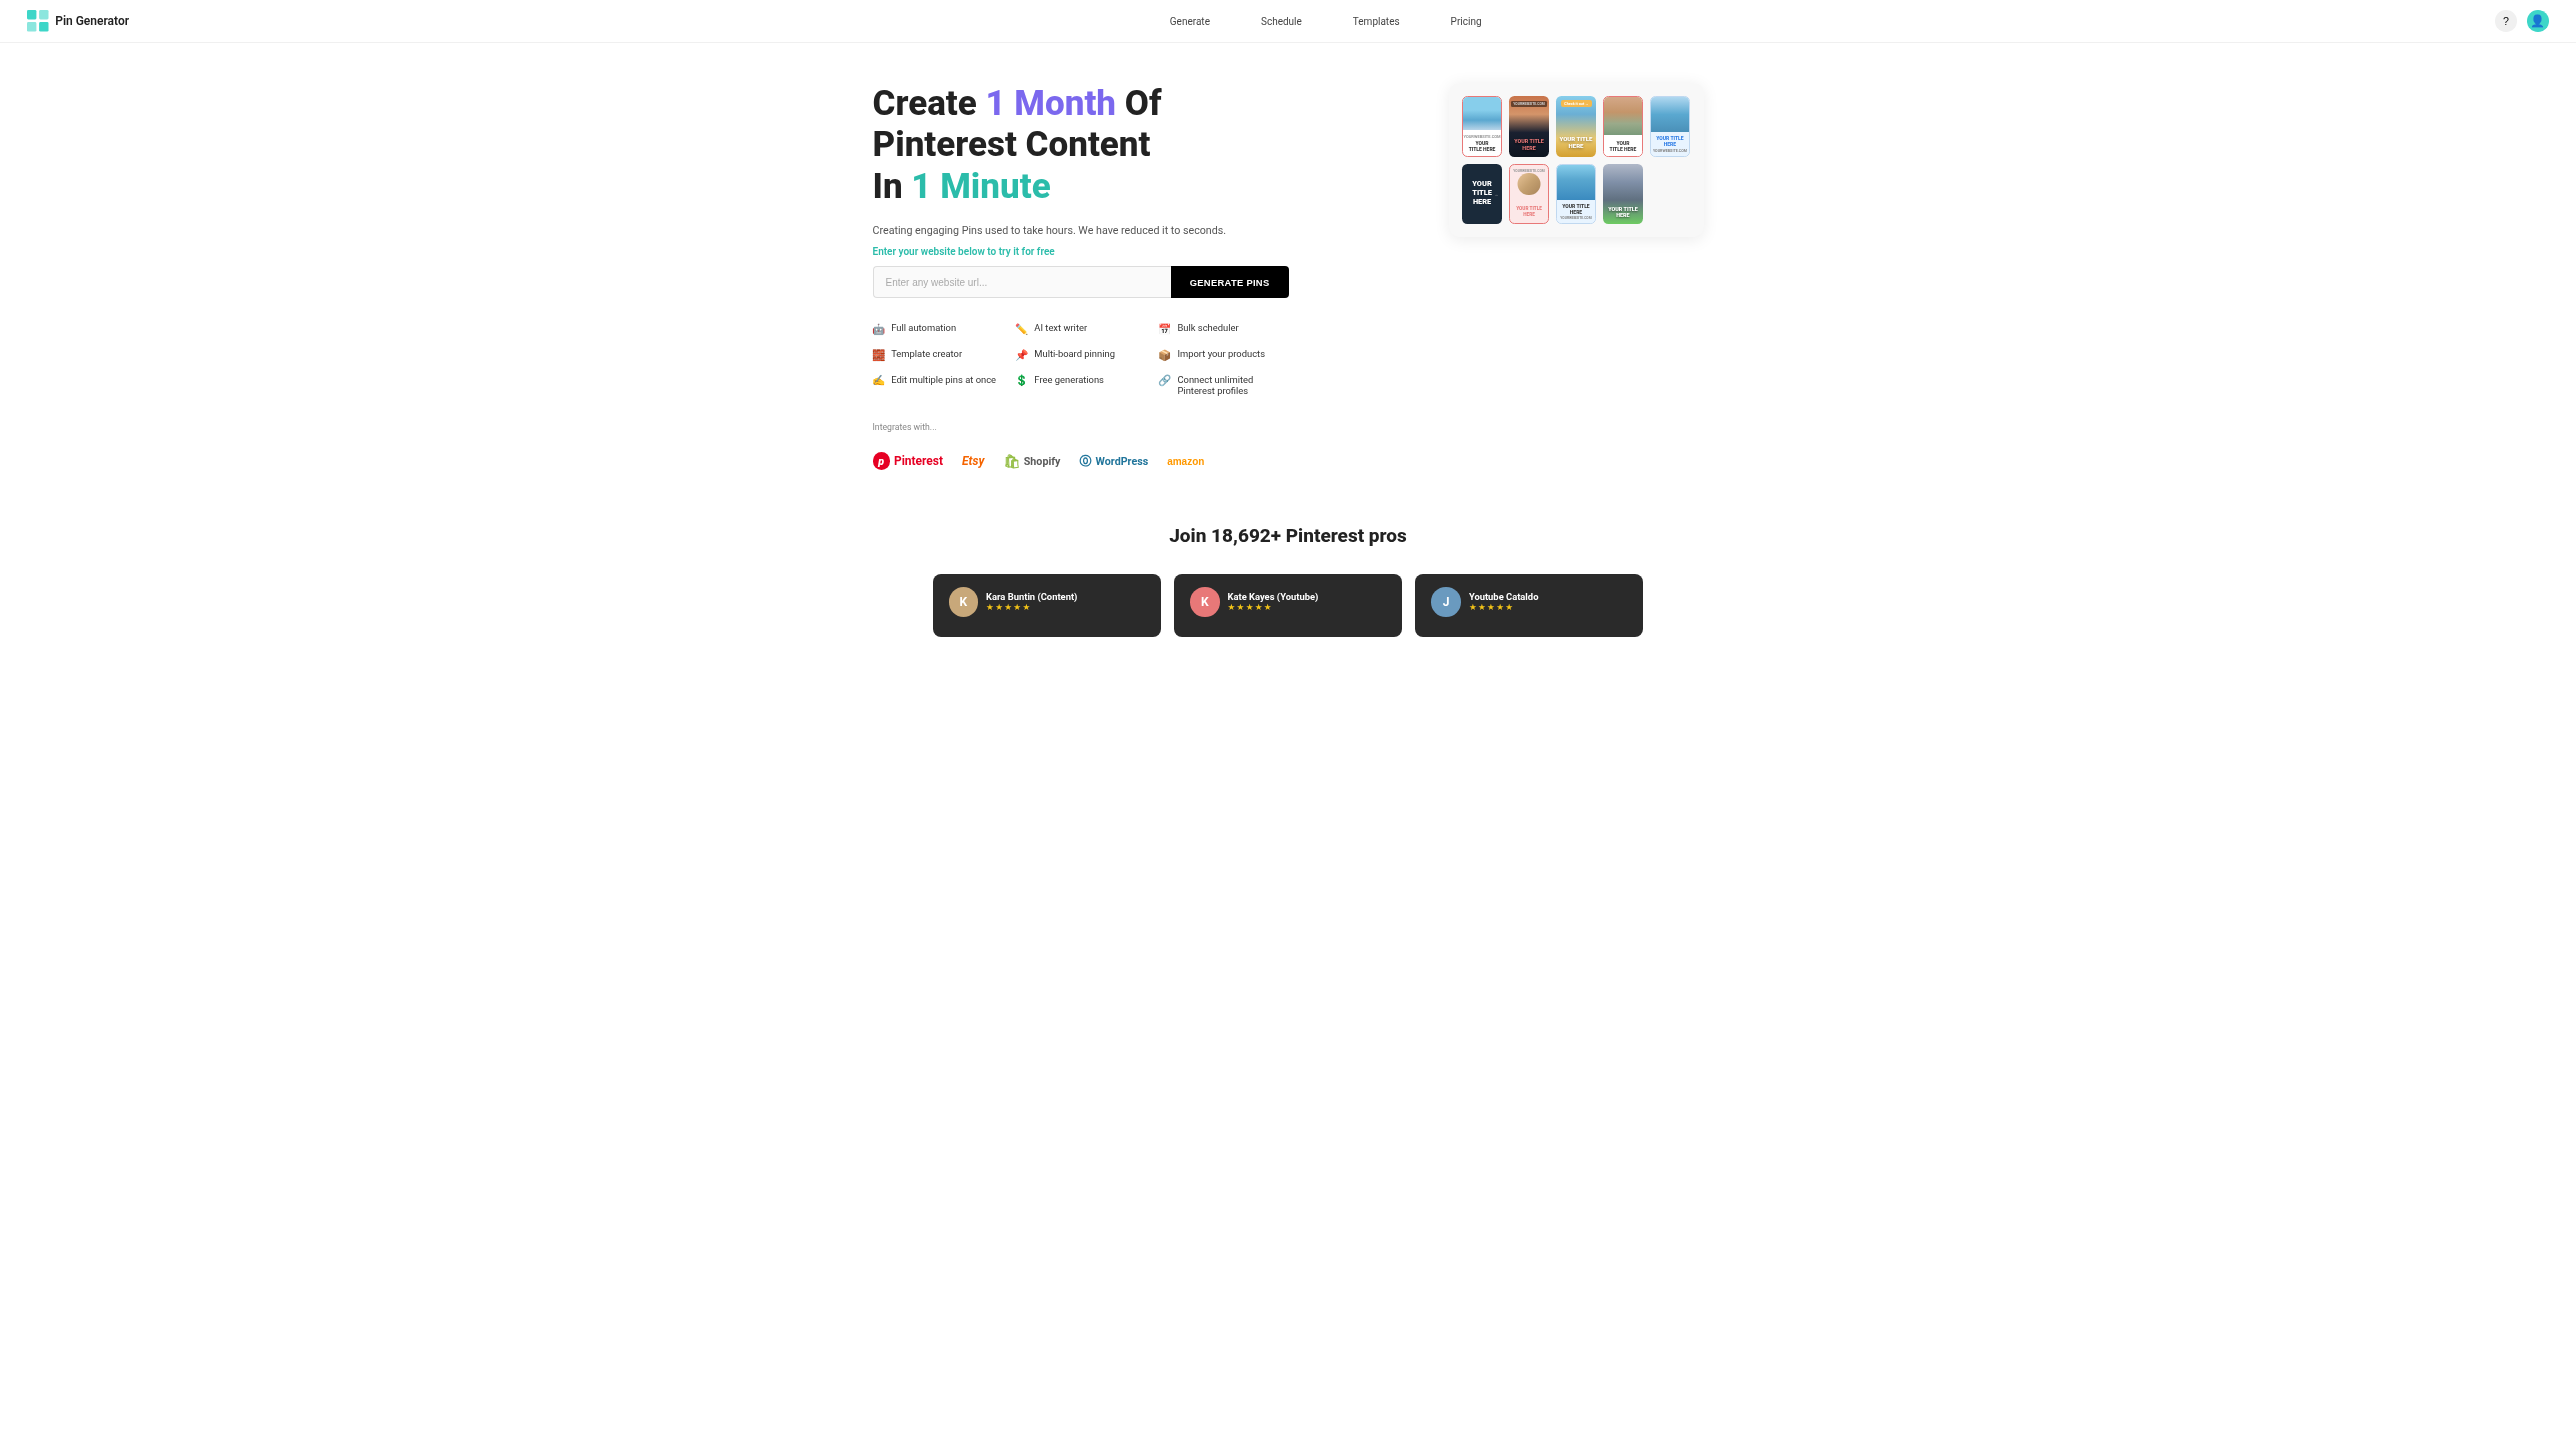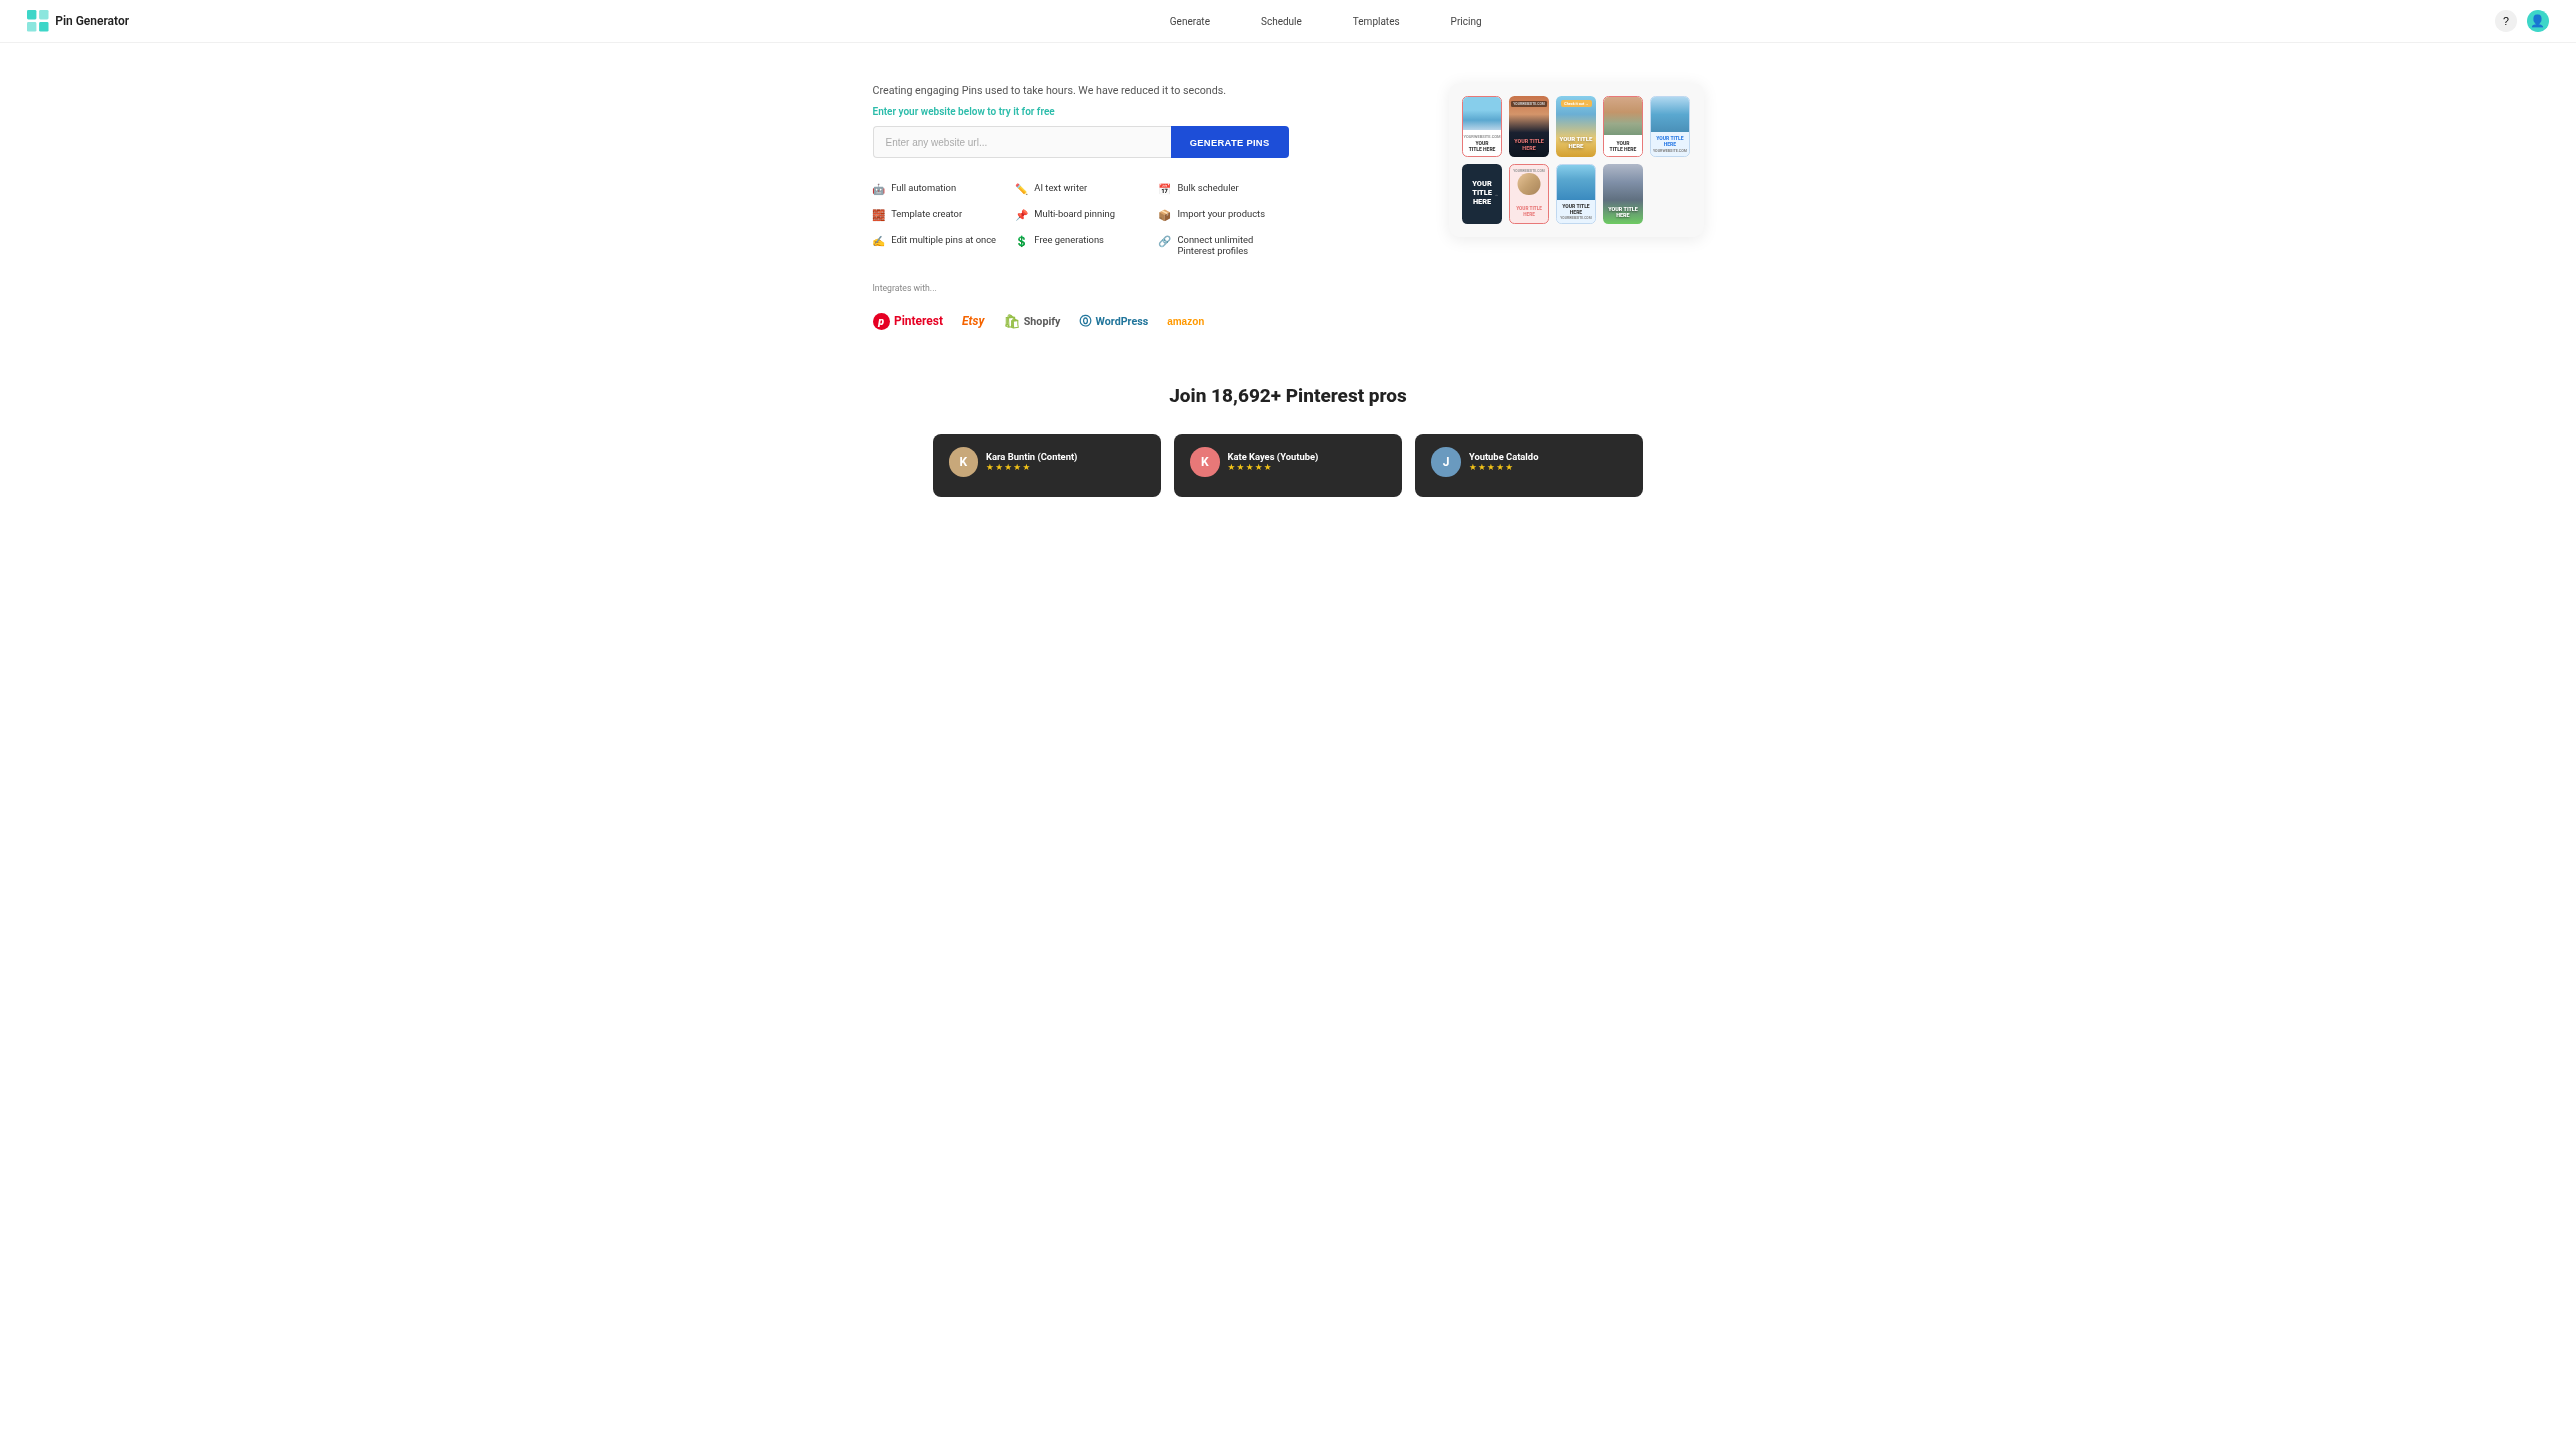--- a/index.html
+++ b/index.html
@@ -35,21 +35,21 @@
     .hero-subtitle { font-size: 10.7px; color: #555; margin-bottom: 7px; line-height: 1.5; }
     .hero-cta-label { font-size: 10px; color: #2bbcaa; font-weight: 600; margin-bottom: 9.4px; }
     .hero-input-row { display: flex; gap: 0; margin-bottom: 21.5px; }
     .hero-input {
       flex: 1; padding: 9.4px 12px; border: 1px solid #ddd; border-right: none;
       border-radius: 4px 0 0 4px; font-size: 10px; color: #888; outline: none;
       background: #fafafa;
     }
     .hero-input::placeholder { color: #aaa; }
     .hero-btn {
-      padding: 9.4px 19px; background: #1d4ed8; color: #fff; font-size: 9.4px; font-weight: 700;
+      padding: 9.4px 19px; background: #000000; color: #fff; font-size: 9.4px; font-weight: 700;
       border: none; border-radius: 0 4px 4px 0; cursor: pointer; letter-spacing: 0.3px;
       white-space: nowrap;
     }
 
     
     .features-grid {
       display: grid; grid-template-columns: repeat(3, 1fr); gap: 6.7px 13.4px; margin-bottom: 24px;
     }
     .feature-item { display: flex; align-items: flex-start; gap: 5.4px; font-size: 9.4px; color: #333; padding: 2.7px 0; }
     .feature-icon { font-size: 10.7px; margin-top: 0.7px; flex-shrink: 0; }
@@ -155,20 +155,25 @@
   <div class="nav-icons">
     <button class="nav-icon-btn">?</button>
     <button class="nav-icon-btn" style="background:#3dd6c8; color:#fff; font-size:12px;">👤</button>
   </div>
 </nav>
 
 <section style="max-width:939px; margin:0 auto;">
   <div class="hero">
 
     <div class="hero-left">
+      <h1 class="hero-title">
+        <span>Create </span><span class="accent-blue">1 Month</span><span> Of</span><br>
+        <span>Pinterest Content</span><br>
+        <span>In </span><span class="accent-teal">1 Minute</span>
+      </h1>
       <p class="hero-subtitle">Creating engaging Pins used to take hours. We have reduced it to seconds.</p>
       <p class="hero-cta-label">Enter your website below to try it for free</p>
       <div class="hero-input-row">
         <input class="hero-input" type="text" placeholder="Enter any website url..." style="">
         <button class="hero-btn">GENERATE PINS</button>
       </div>
 
       <div class="features-grid">
 
         <div class="feature-item">

